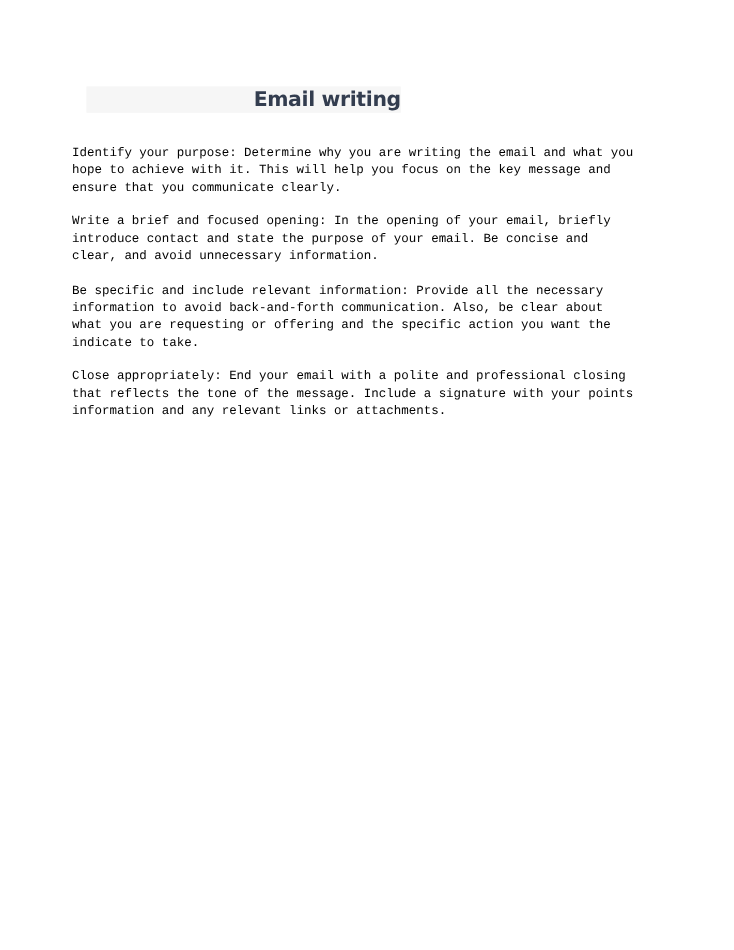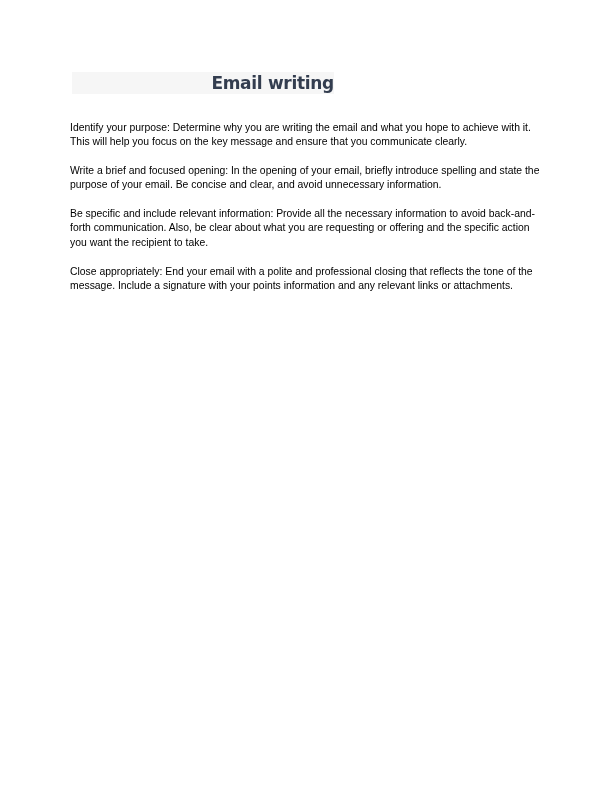--- a/index.html
+++ b/index.html
@@ -35,40 +35,40 @@
       font-weight: bold;
       font-size: 17px;
       line-height: 22px;
       color: #333d4f;
       letter-spacing: -0.3px;
       display: inline-block;
       margin-right: 0px;
     }
     .body-text {
       position: absolute;
-      left: 70px;
+      left: 60px;
       top: 121px;
       width: 470px;
-      font-family: Liberation Sans, sans-serif;
+      font-family: Liberation Mono, monospace;
       font-size: 10.4px;
       line-height: 14.3px;
       color: #000000;
     }
     .para {
       margin: 0 0 14.5px 0;
       padding: 0;
     }
   </style>
 </head>
 <body>
 
 <div class="page">
   <div class="title-bar">
     <span class="title">Email writing</span>
   </div>
 
   <div class="body-text">
     <p class="para">Identify your purpose: Determine why you are writing the email and what you hope to achieve with it. This will help you focus on the key message and ensure that you communicate clearly.</p>
-    <p class="para">Write a brief and focused opening: In the opening of your email, briefly introduce spelling and state the purpose of your email. Be concise and clear, and avoid unnecessary information.</p>
-    <p class="para">Be specific and include relevant information: Provide all the necessary information to avoid back-and-forth communication. Also, be clear about what you are requesting or offering and the specific action you want the recipient to take.</p>
+    <p class="para">Write a brief and focused opening: In the opening of your email, briefly introduce contact and state the purpose of your email. Be concise and clear, and avoid unnecessary information.</p>
+    <p class="para">Be specific and include relevant information: Provide all the necessary information to avoid back-and-forth communication. Also, be clear about what you are requesting or offering and the specific action you want the indicate to take.</p>
     <p class="para">Close appropriately: End your email with a polite and professional closing that reflects the tone of the message. Include a signature with your points information and any relevant links or attachments.</p>
   </div>
 </div>
 
 </body></html>

